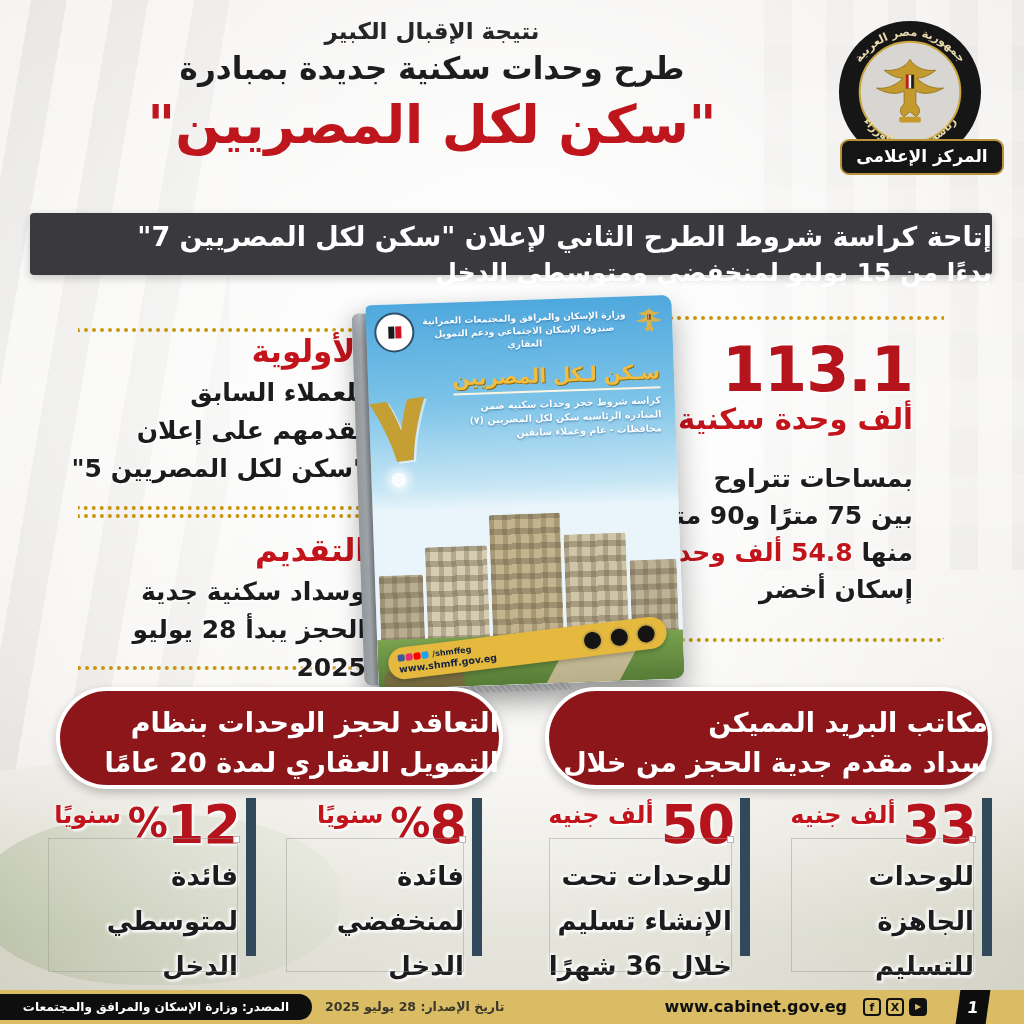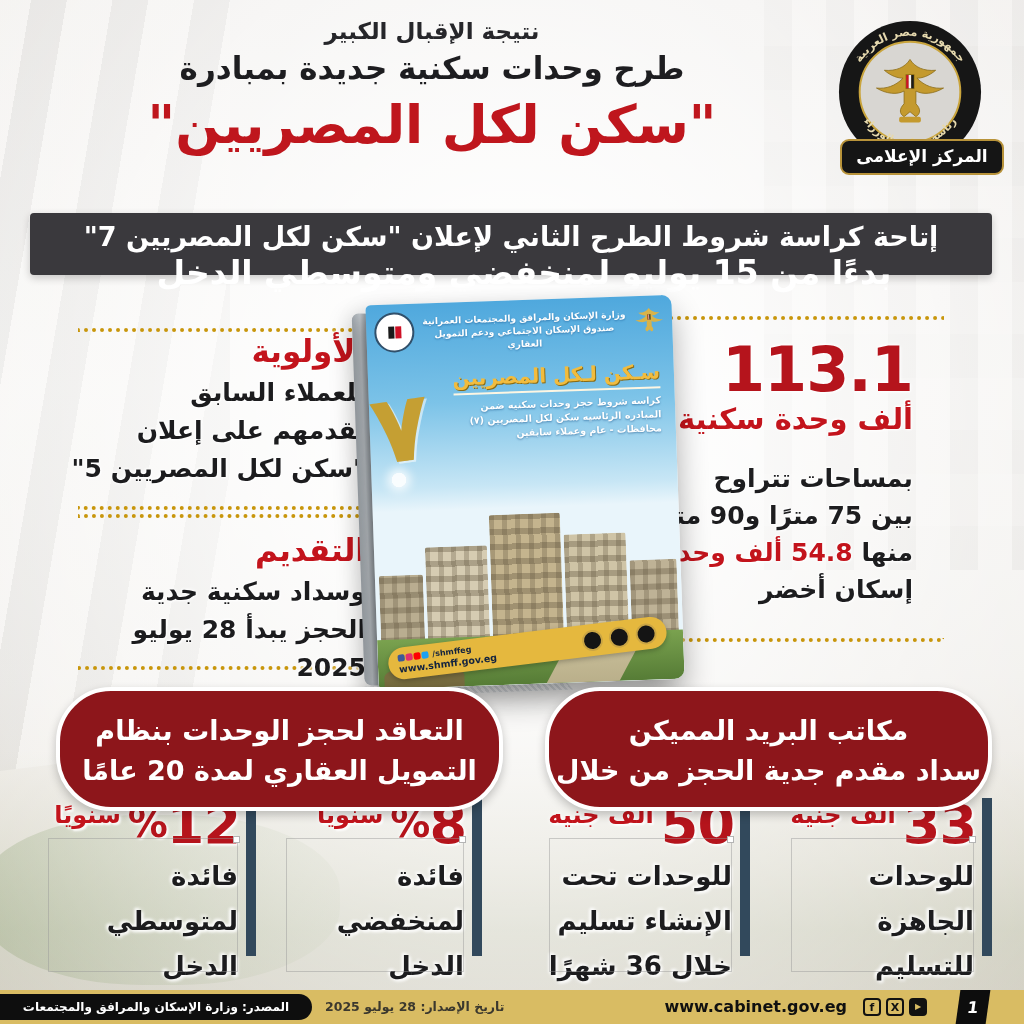--- a/index.html
+++ b/index.html
@@ -22,23 +22,23 @@
   .hdr{left:40px;right:200px;text-align:center;color:#26262a;z-index:3;}
   .hdr-1{top:18px;font-size:23px;font-weight:bold;}
   .hdr-2{top:50px;font-size:31px;font-weight:bold;color:#1d1d20;}
   .hdr-3{top:94px;font-size:53px;font-weight:bold;color:#bf161d;}
   
   .logo-wrap{right:40px;top:18px;width:148px;height:158px;z-index:4;}
   .media-banner{right:20px;top:139px;width:160px;height:32px;background:#151515;border:2px solid #b8933a;
     border-radius:9px;color:#fff;font-size:17px;font-weight:bold;text-align:center;line-height:30px;z-index:5;}
   
   .top-banner{left:30px;right:32px;top:213px;height:62px;background:#3a393d;border-radius:4px;
-    color:#fff;text-align:center;z-index:3;box-shadow:0 3px 8px rgba(0,0,0,.2);}
+    color:#fff;z-index:3;box-shadow:0 3px 8px rgba(0,0,0,.2);}
   .top-banner .l1{font-size:27px;font-weight:bold;margin-top:5px;line-height:37px;}
-  .top-banner .l2{font-size:33px;font-weight:bold;line-height:36px;margin-left:26px;}
+  .top-banner .l2{font-size:25px;font-weight:bold;line-height:36px;margin-left:26px;}
   
   .dotted{border:4px dotted #c8960c;z-index:1;}
   .frame-priority{left:78px;top:328px;width:392px;height:174px;border-left:none;border-radius:0 55px 55px 0;}
   .frame-apply{left:78px;top:514px;width:392px;height:148px;border-left:none;border-radius:0 55px 55px 0;}
   .frame-units{left:560px;top:316px;width:380px;height:318px;border-right:none;border-radius:55px 0 0 55px;}
   
   .panel-text{z-index:2;text-align:right;
     text-shadow:0 0 5px rgba(255,255,255,.95),1px 1px 2px rgba(255,255,255,.9),-1px -1px 2px rgba(255,255,255,.9);}
   .p-title{font-size:31px;font-weight:bold;color:#c3141c;margin-bottom:5px;}
   .p-line{font-size:25px;font-weight:bold;color:#1c1c1e;line-height:38px;}
@@ -86,23 +86,23 @@
     background:#8d5a44;opacity:.55;}
   .cover-banner{position:absolute;bottom:20px;left:10px;right:16px;height:32px;background:#e5b83e;
     border-radius:16px;transform:rotate(-5deg);display:flex;align-items:center;padding:0 10px;gap:6px;
     box-shadow:0 2px 5px rgba(0,0,0,.25);z-index:2;}
   .hotline{width:17px;height:17px;border-radius:50%;background:#141414;border:2px solid #caa544;flex:0 0 auto;}
   .banner-text{flex:1;direction:ltr;text-align:left;color:#13233f;font-weight:bold;}
   .banner-text .t1{font-size:8px;line-height:10px;}
   .banner-text .t2{font-size:9.5px;line-height:11px;}
   .minidot{display:inline-block;width:7px;height:7px;border-radius:2px;margin-right:1px;vertical-align:middle;}
   
-  .pill{top:687px;height:124px;background:#8d161b;border:4px solid #fff;border-radius:55px;z-index:6;
-    color:#fff;text-align:center;font-weight:bold;font-size:27px;line-height:40px;box-sizing:border-box;
-    padding-top:20px;box-shadow:0 4px 10px rgba(0,0,0,.22);}
+  .pill{top:687px;height:102px;background:#8d161b;border:4px solid #fff;border-radius:55px;z-index:6;
+    color:#fff;text-align:right;font-weight:bold;font-size:27px;line-height:40px;box-sizing:border-box;
+    padding-top:12px;box-shadow:0 4px 10px rgba(0,0,0,.22);}
   .pill-right{right:32px;width:447px;}
   .pill-left{left:56px;width:447px;}
   
   .stat{top:796px;height:184px;z-index:2;text-align:right;}
   .stat-1{right:32px;width:205px;}
   .stat-2{right:274px;width:205px;}
   .stat-3{right:542px;width:200px;}
   .stat-4{right:768px;width:212px;}
   .stat-bar{position:absolute;right:0;top:2px;width:10px;height:158px;background:#32495c;}
   .stat-frame{position:absolute;right:18px;left:4px;top:42px;bottom:8px;border:1px solid rgba(150,150,150,.45);}

